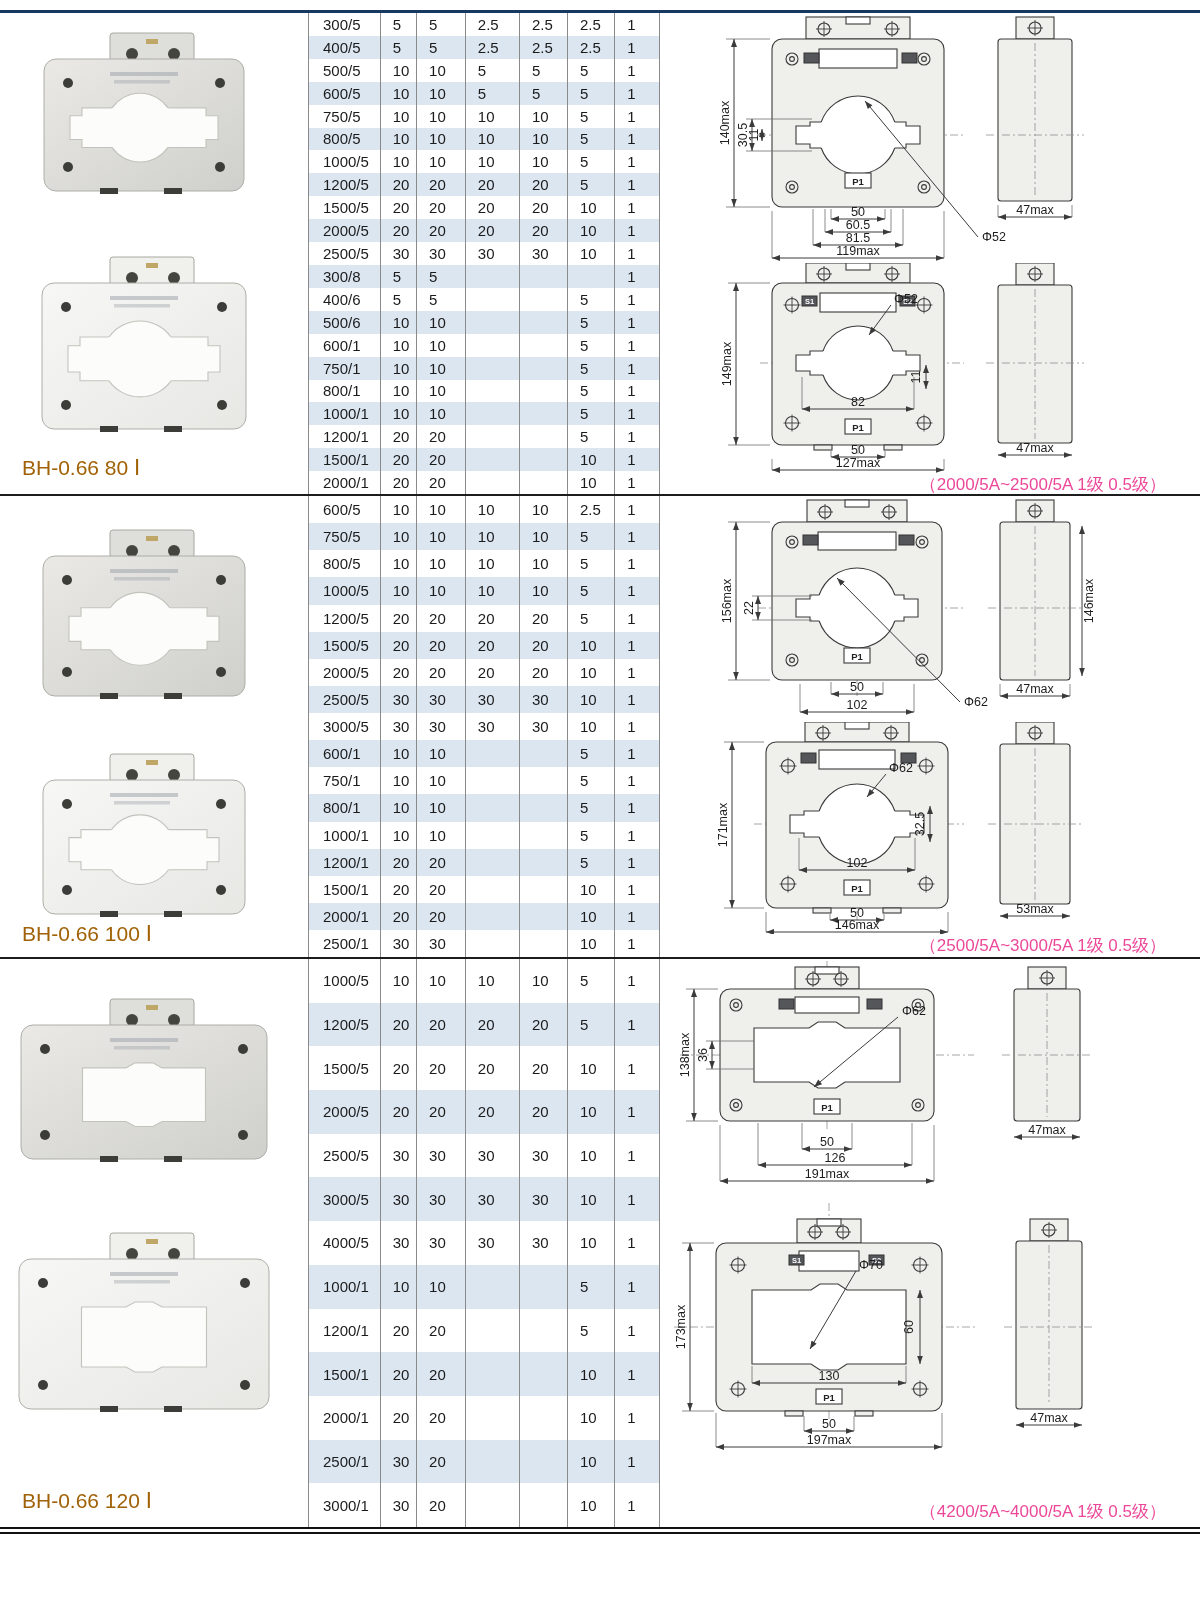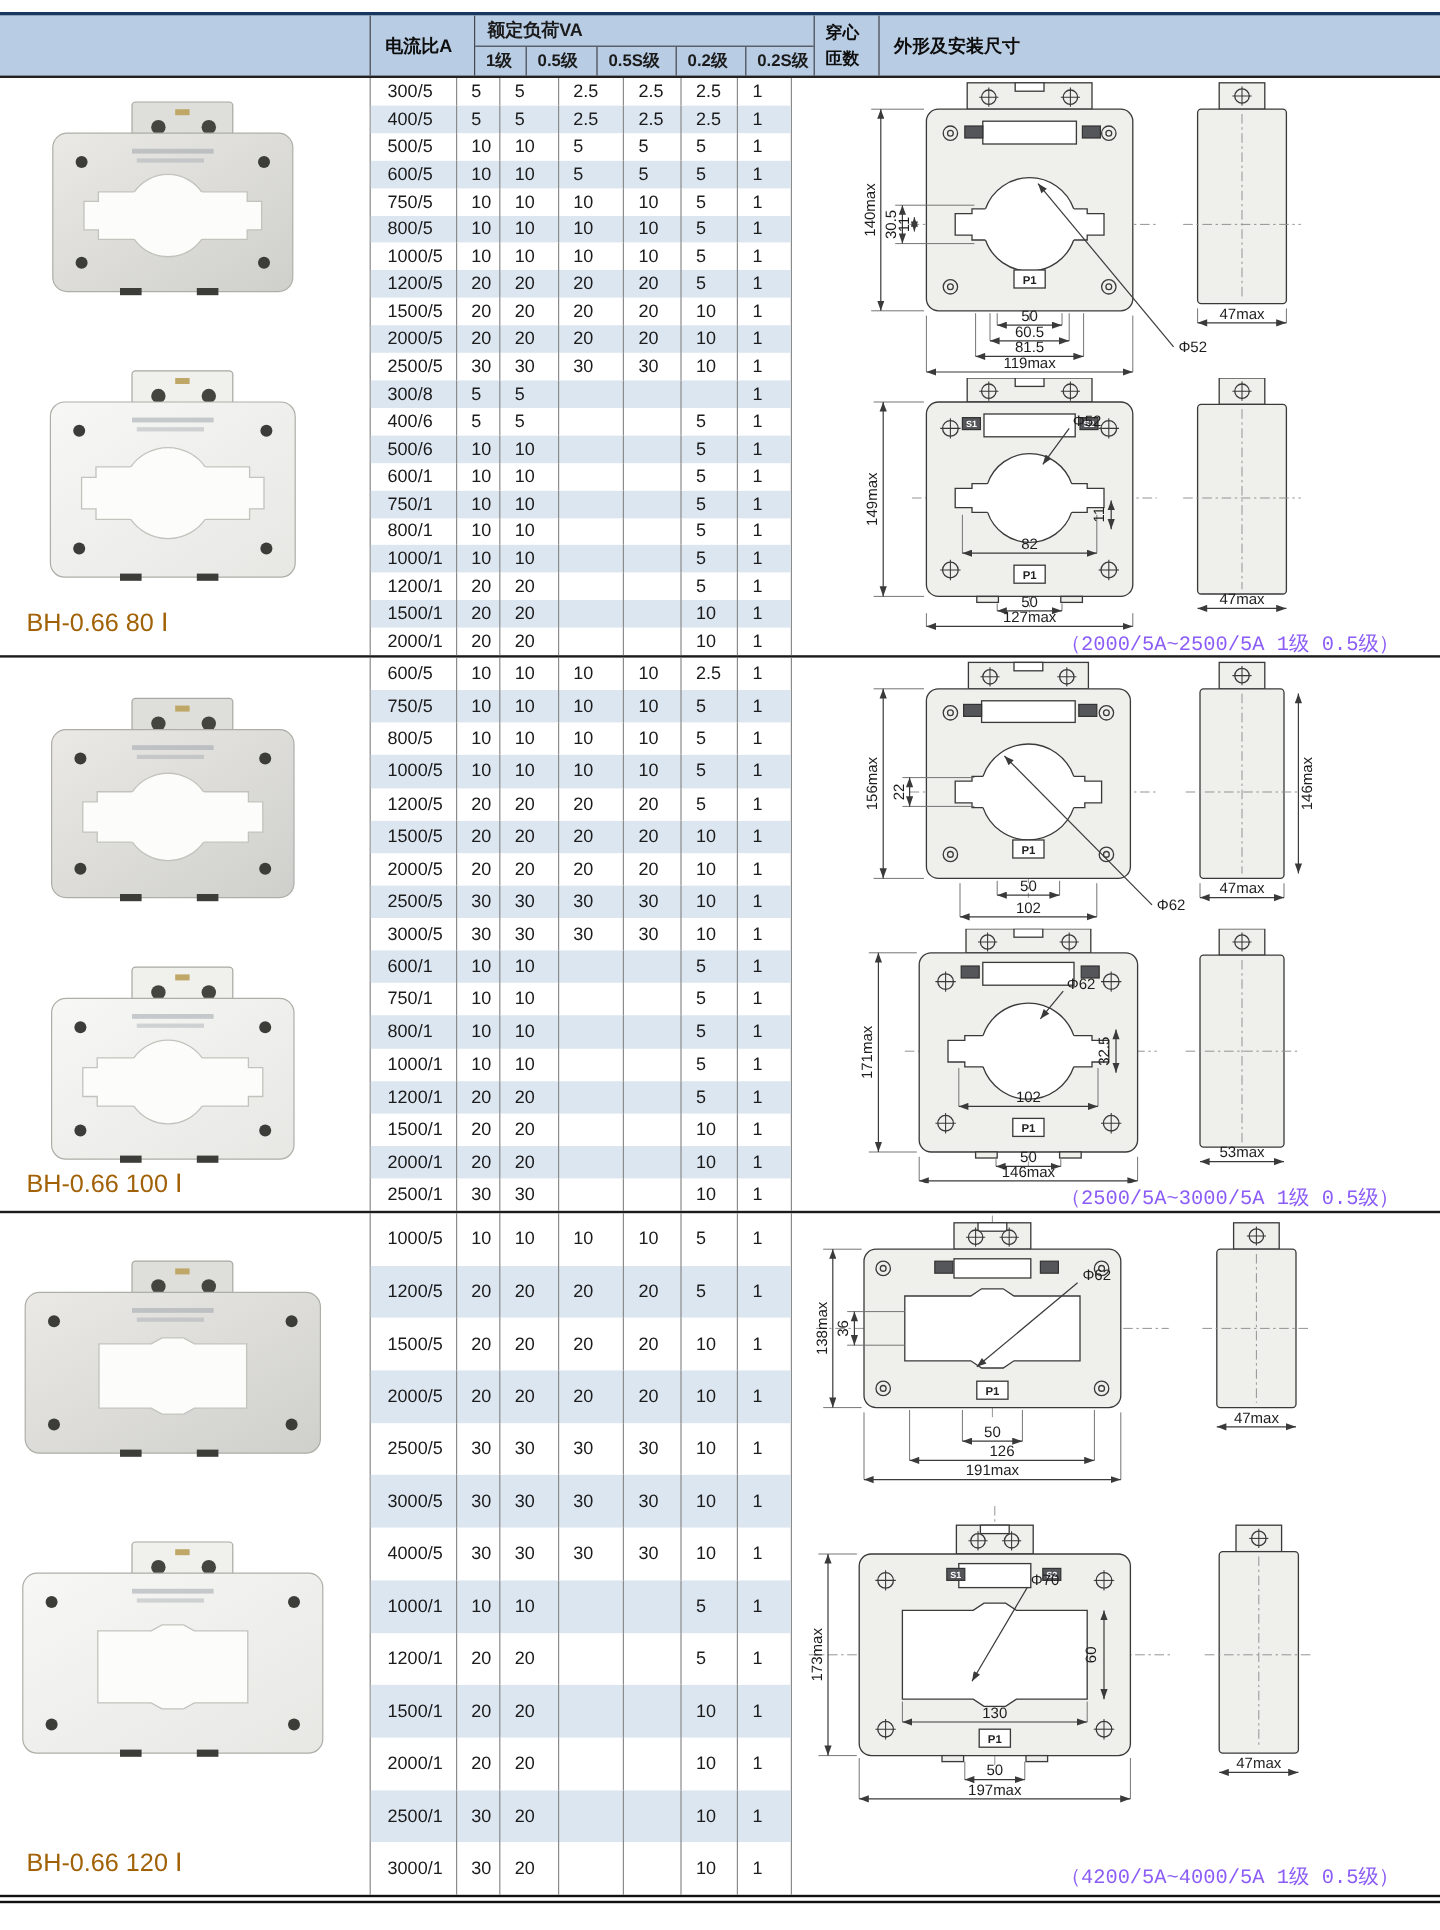--- a/index.html
+++ b/index.html
@@ -33,58 +33,39 @@
   .tc.c0{width:87px;padding-left:14px;}
   .tc.c1{width:43px;border-left:1px solid #8a8a8a;}
   .tc.c2{width:59px;border-left:1px solid #8a8a8a;}
   .tc.c3{width:66px;border-left:1px solid #8a8a8a;}
   .tc.c4{width:58px;border-left:1px solid #8a8a8a;}
   .tc.c5{width:57px;border-left:1px solid #8a8a8a;}
   .tc.c6{width:54px;border-left:1px solid #8a8a8a;}
   .diagram-cell{flex:1;display:flex;flex-direction:column;overflow:hidden;}
   .dwrap{margin-left:2px;}
   svg.diag{display:block;}
-  .caption{margin-top:auto;align-self:flex-end;padding:0 34px 4px 0;font-size:17px;color:#8b5cf6;white-space:nowrap;font-family:Liberation Mono, monospace;}
+  .caption{margin-top:auto;align-self:flex-end;padding:0 34px 4px 0;font-size:17px;color:#ec4899;white-space:nowrap;}
   .botrule{height:3px;border-top:2px solid #111;border-bottom:2px solid #111;}
   
   .part{fill:#efefec;stroke:#3a3a3a;stroke-width:1.1;}
   .wht{fill:#ffffff;stroke:#3a3a3a;stroke-width:1.1;}
   .dim{stroke:#3a3a3a;stroke-width:1;}
   .ext{stroke:#6f6f6f;stroke-width:0.8;}
   .thin{stroke:#3a3a3a;stroke-width:0.9;}
   .dash{stroke:#8f8f8f;stroke-width:0.8;stroke-dasharray:8 3 2 3;fill:none;}
   .dimt{font-size:12.5px;fill:#1d1d1d;}
   .st{font-size:7.5px;fill:#fff;font-weight:bold;}
   .pt{font-size:9.5px;fill:#222;font-weight:bold;}
 </style>
 </head>
 <body>
 
 <div class="page">
   <div class="toprule"></div>
 
-  <div class="hdr">
-    <div class="hc photo-h"></div>
-    <div class="hc ratio-h">电流比A</div>
-    <div class="load-wrap">
-      <div class="load-h">额定负荷VA</div>
-      <div class="load-sub">
-        <div class="ls w0">1级</div>
-        <div class="ls w1">0.5级</div>
-        <div class="ls w2">0.5S级</div>
-        <div class="ls w3">0.2级</div>
-        <div class="ls w4">0.2S级</div>
-      </div>
-    </div>
-    <div class="hc turns-h">
-      <span>穿心</span>
-      <span>匝数</span>
-    </div>
-    <div class="hc dims-h">外形及安装尺寸</div>
-  </div>
 
   <div class="section s0">
     <div class="photo-cell">
       <div style="margin-top: 16px;">
           <svg class="photo" width="236" height="170" viewBox="0 0 236 170" style="display:block">
             <defs>
               <linearGradient id="pgp00" x1="0" y1="0" x2="1" y2="1">
                 <stop offset="0" stop-color="#eae9e6"></stop>
                 <stop offset="1" stop-color="#cfcfcb"></stop>
               </linearGradient>

